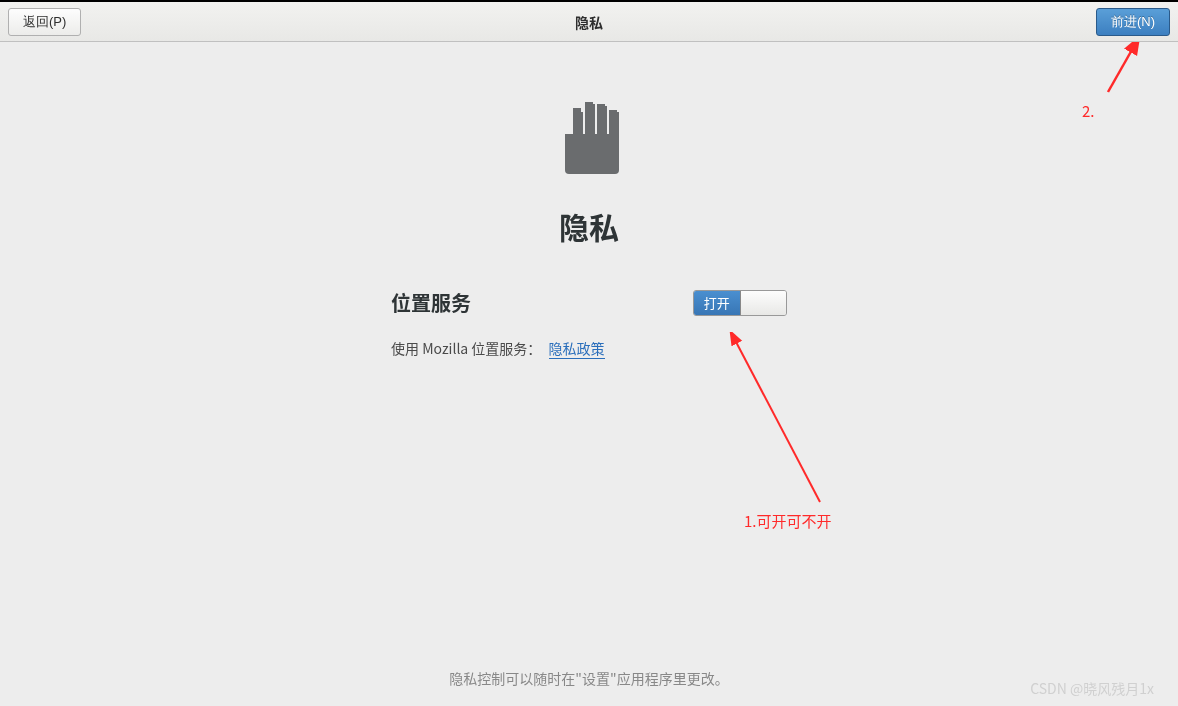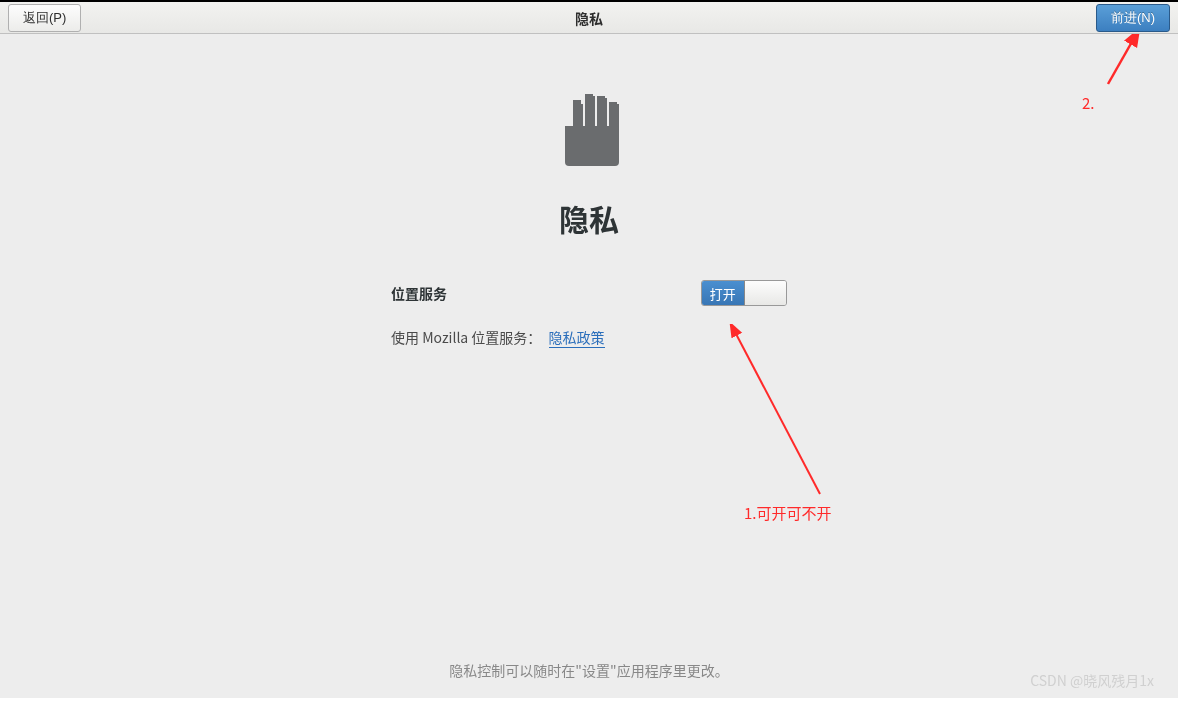--- a/index.html
+++ b/index.html
@@ -14,21 +14,21 @@
       height: 706px;
       overflow: hidden;
       position: relative;
     }
     .topbar {
       background: #000;
       height: 2px;
       width: 100%;
     }
     .headerbar {
-      height: 32px;
+      height: 40px;
       background: linear-gradient(to bottom, #f2f2f0, #e8e8e6);
       border-bottom: 1px solid #c0c0c0;
       display: flex;
       align-items: center;
       justify-content: space-between;
       padding: 0 8px;
       position: relative;
     }
     .headerbar-title {
       position: absolute;
@@ -82,26 +82,26 @@
     .setting-block {
       width: 396px;
     }
     .setting-row {
       display: flex;
       justify-content: space-between;
       align-items: center;
       margin-bottom: 18px;
     }
     .setting-label {
-      font-size: 14px;
+      font-size: 20px;
       font-weight: bold;
       color: #2e3436;
     }
     .switch {
-      width: 86px;
+      width: 94px;
       height: 26px;
       border: 1px solid #999;
       border-radius: 3px;
       display: flex;
       overflow: hidden;
       cursor: pointer;
     }
     .switch-on {
       flex: 1;
       background: linear-gradient(to bottom, #4a8fd0, #3876b5);

